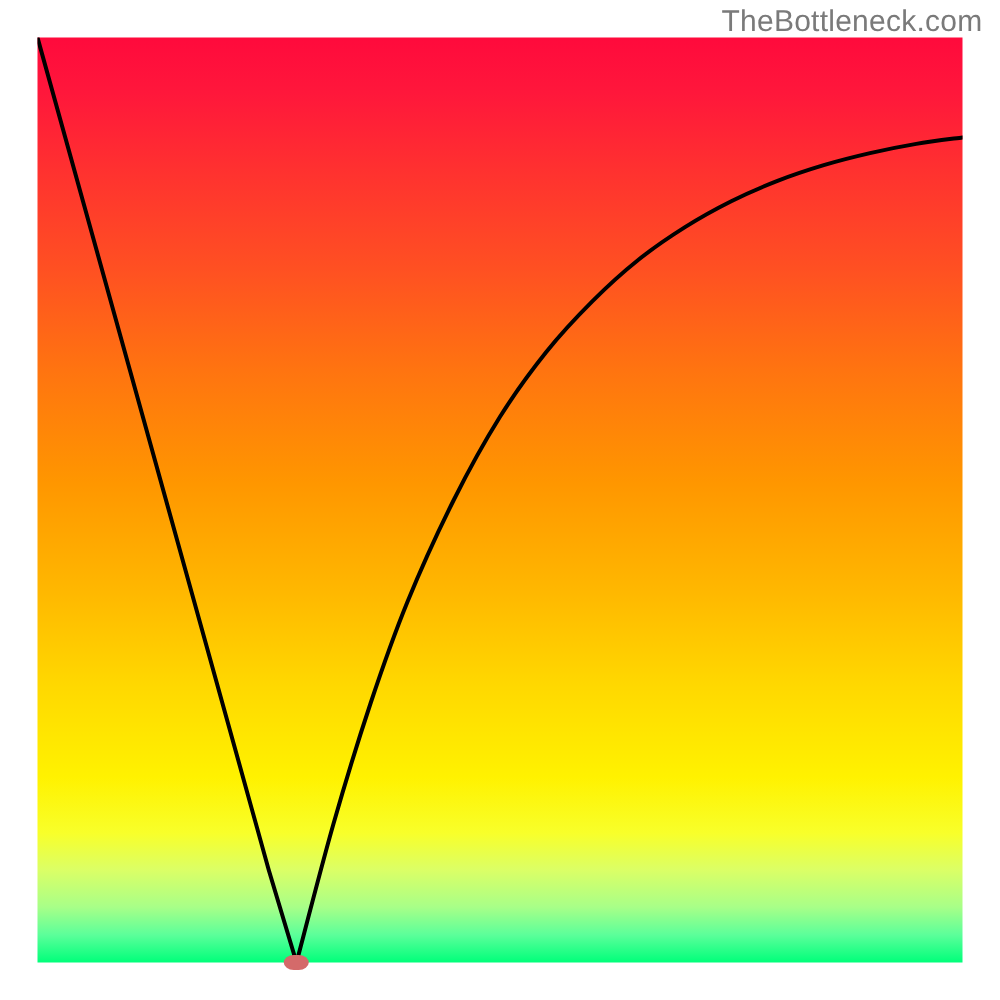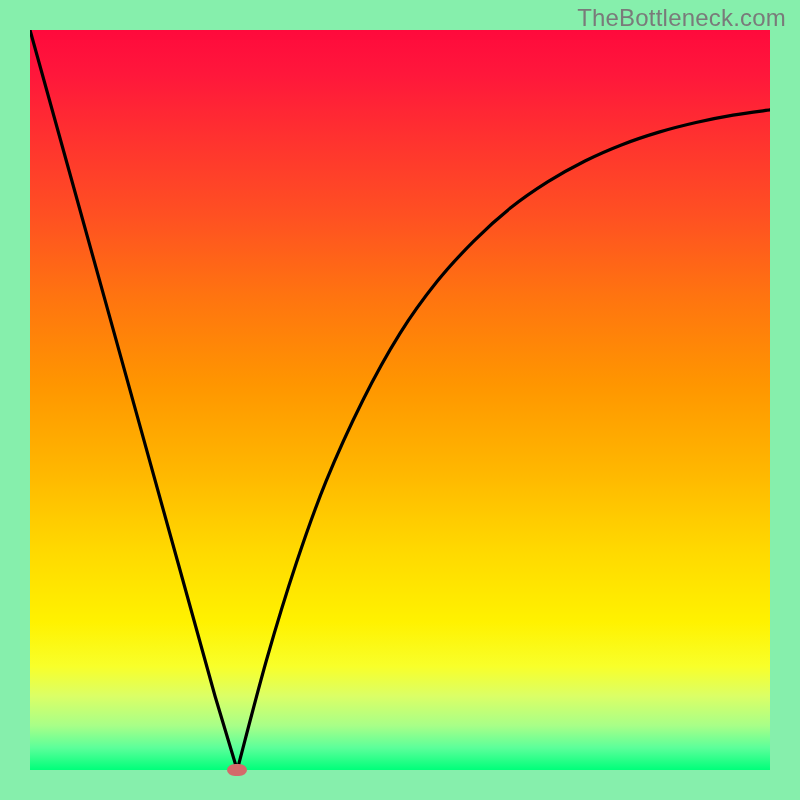--- a/index.html
+++ b/index.html
@@ -8,21 +8,21 @@
     width: 800px;
     height: 800px;
     background: #000;
     overflow: hidden;
     font-family: Arial, Helvetica, sans-serif;
   }
   .frame {
     position: relative;
     width: 800px;
     height: 800px;
-    background: #86efac;
+    background: #ffffff;
   }
   .plot-area {
     position: absolute;
     left: 30px;
     top: 30px;
     width: 740px;
     height: 740px;
     
     background: linear-gradient(to bottom,
       #ff0a3c 0%,

